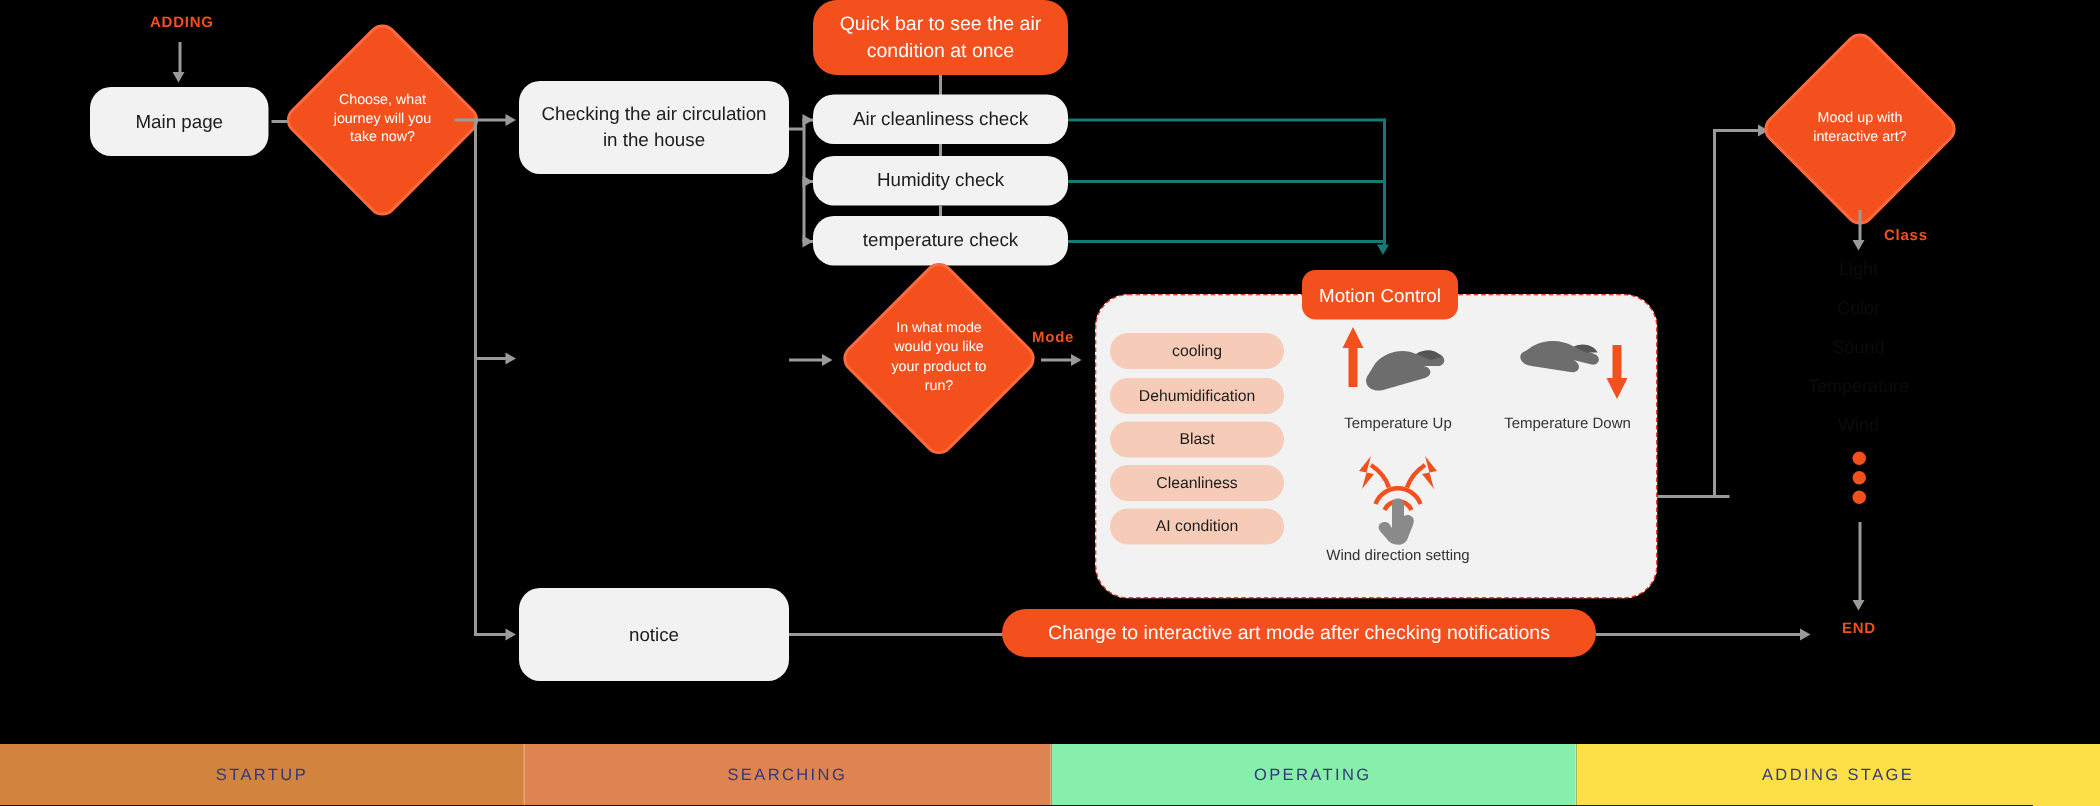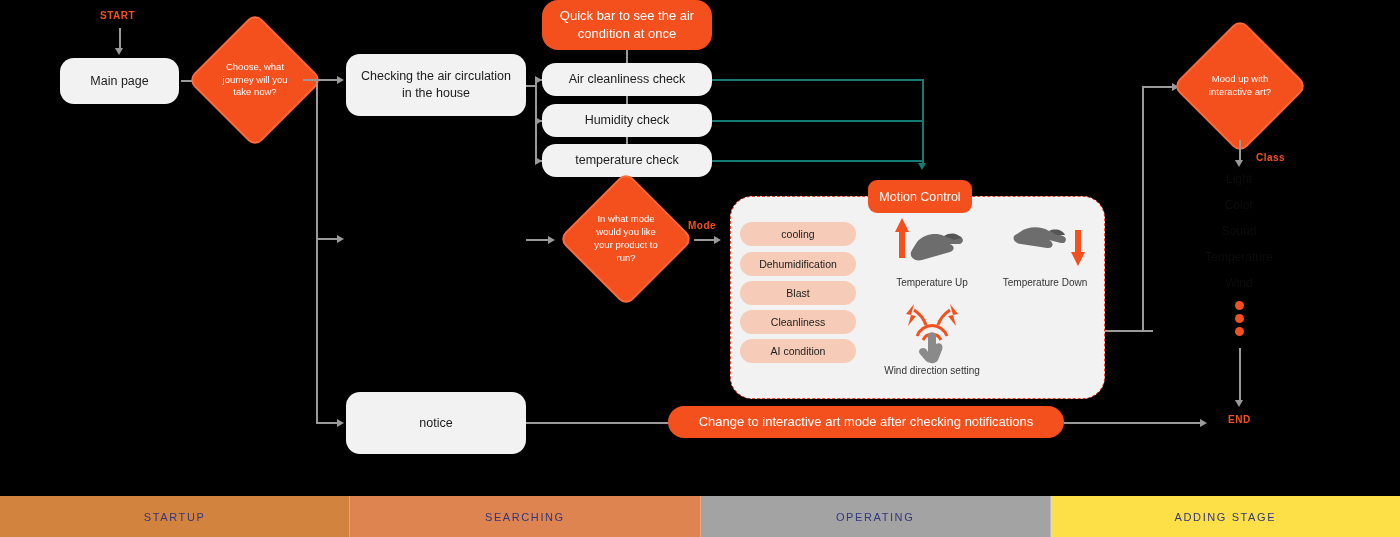--- a/index.html
+++ b/index.html
@@ -217,21 +217,21 @@
     border-radius: 50%;
     background: #f4501e;
     left: 1235px;
   }
 </style>
 </head>
 <body>
 
 <div id="canvas">
 
-  <div class="tag-orange" style="left:100px; top:10px;">START</div>
+  <div class="tag-orange" style="left:100px; top:10px;">ADDING</div>
   <div class="line-v" style="left:119px; top:28px; height:22px;"></div>
   <div class="arrow-head down" style="left:115px; top:48px;"></div>
 
   <div class="node box-light" style="left:60px; top:58px; width:119px; height:46px;">Main page</div>
 
   <div class="line-h" style="left:181px; top:80px; width:21px;"></div>
   <div class="arrow-head" style="left:200px; top:76.5px;"></div>
 
   <div class="diamond-wrap" style="left:207px; top:32px; width:96px; height:96px;">
     <div class="diamond-shape"></div>
@@ -377,17 +377,17 @@
   <div class="tag-orange" style="left:1228px; top:414px;">END</div>
 
   <div class="line-h" style="left:526px; top:422px; width:146px;"></div>
   <div class="node pill-orange" style="left:668px; top:406px; width:396px; height:32px;">Change to interactive art mode after checking notifications</div>
   <div class="line-h" style="left:1064px; top:422px; width:140px;"></div>
   <div class="arrow-head" style="left:1200px; top:418.5px;"></div>
 
   <div id="stage-bar">
     <div class="stage-cell" style="background:#d2843f;">STARTUP</div>
     <div class="stage-cell" style="background:#dd8450;">SEARCHING</div>
-    <div class="stage-cell" style="background:#a3a3a3;">OPERATING</div>
+    <div class="stage-cell" style="background:#86efac;">OPERATING</div>
     <div class="stage-cell" style="background:#fde047;">ADDING STAGE</div>
   </div>
 
 </div>
 
 </body></html>

